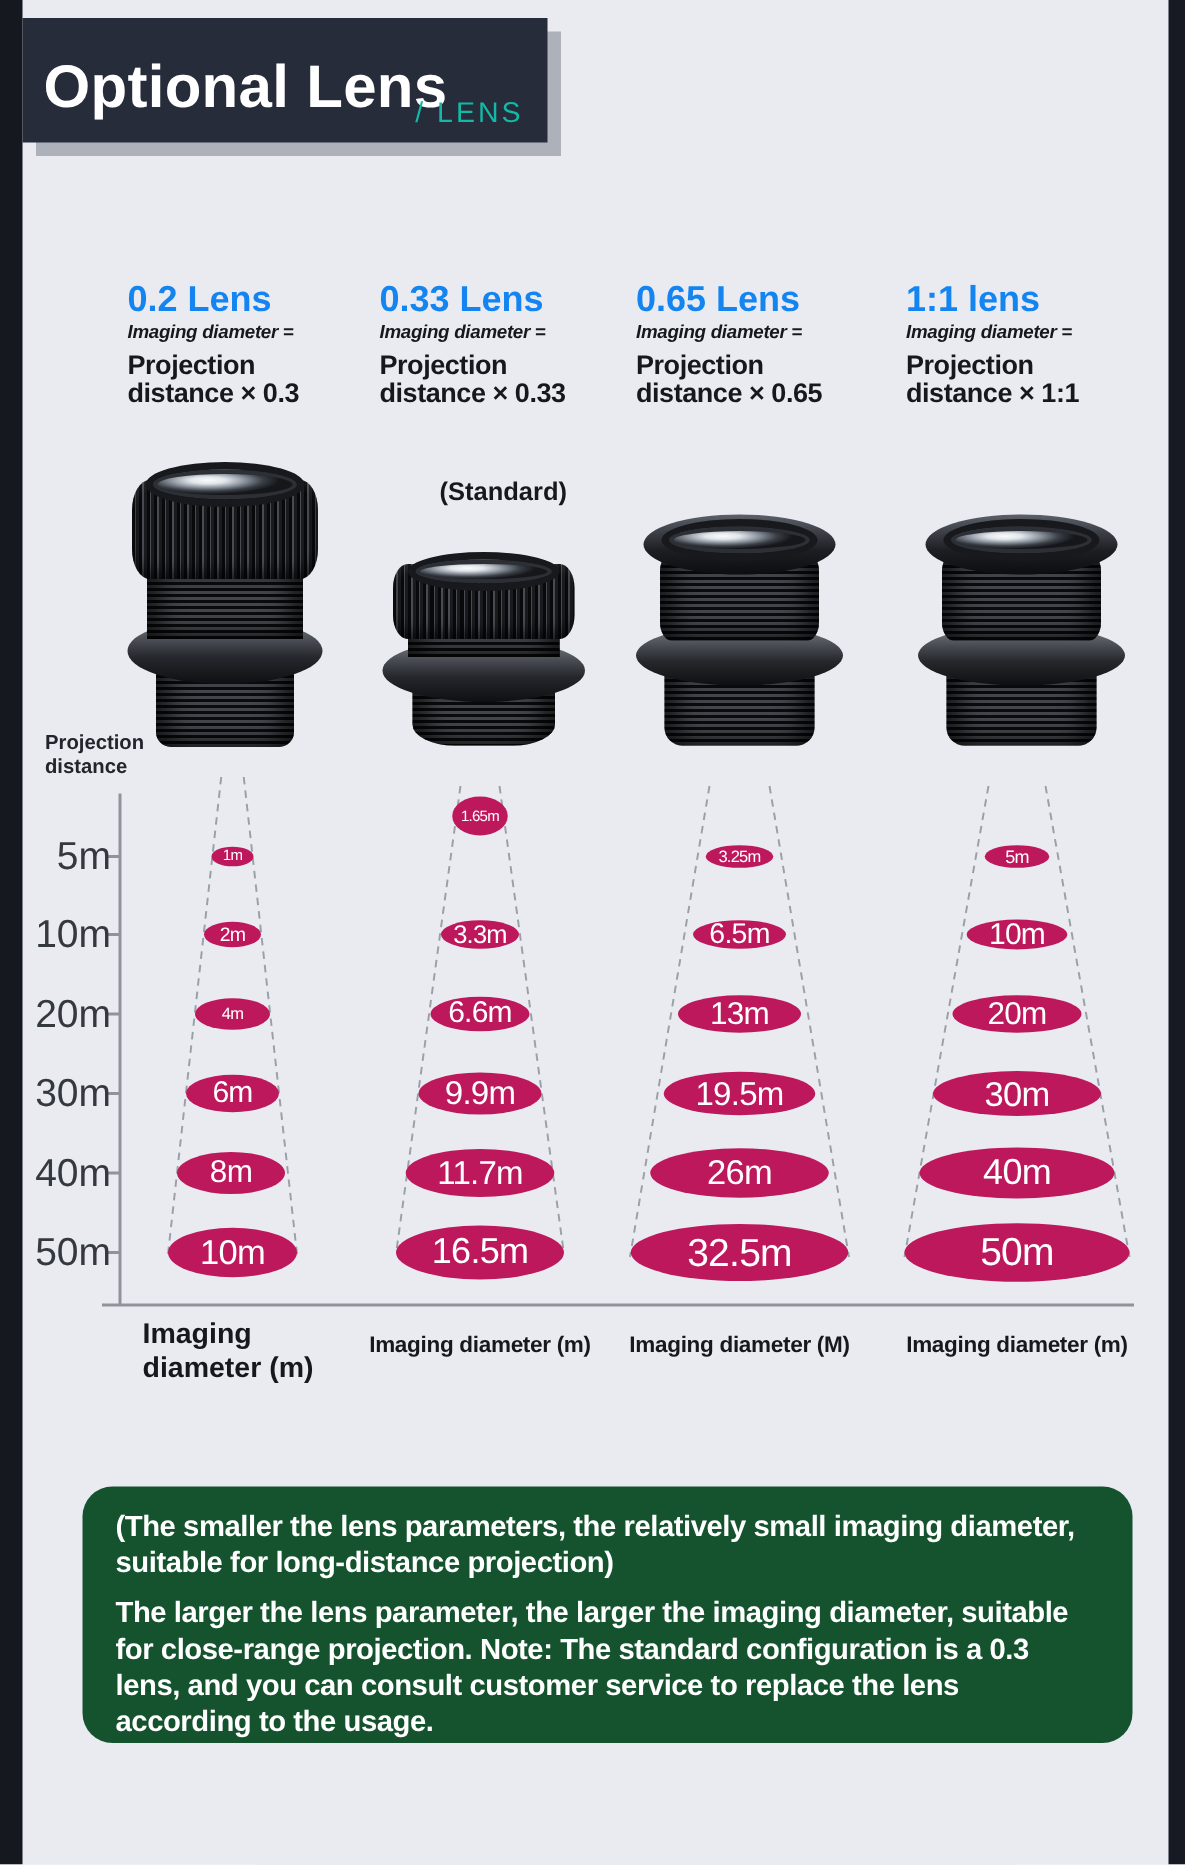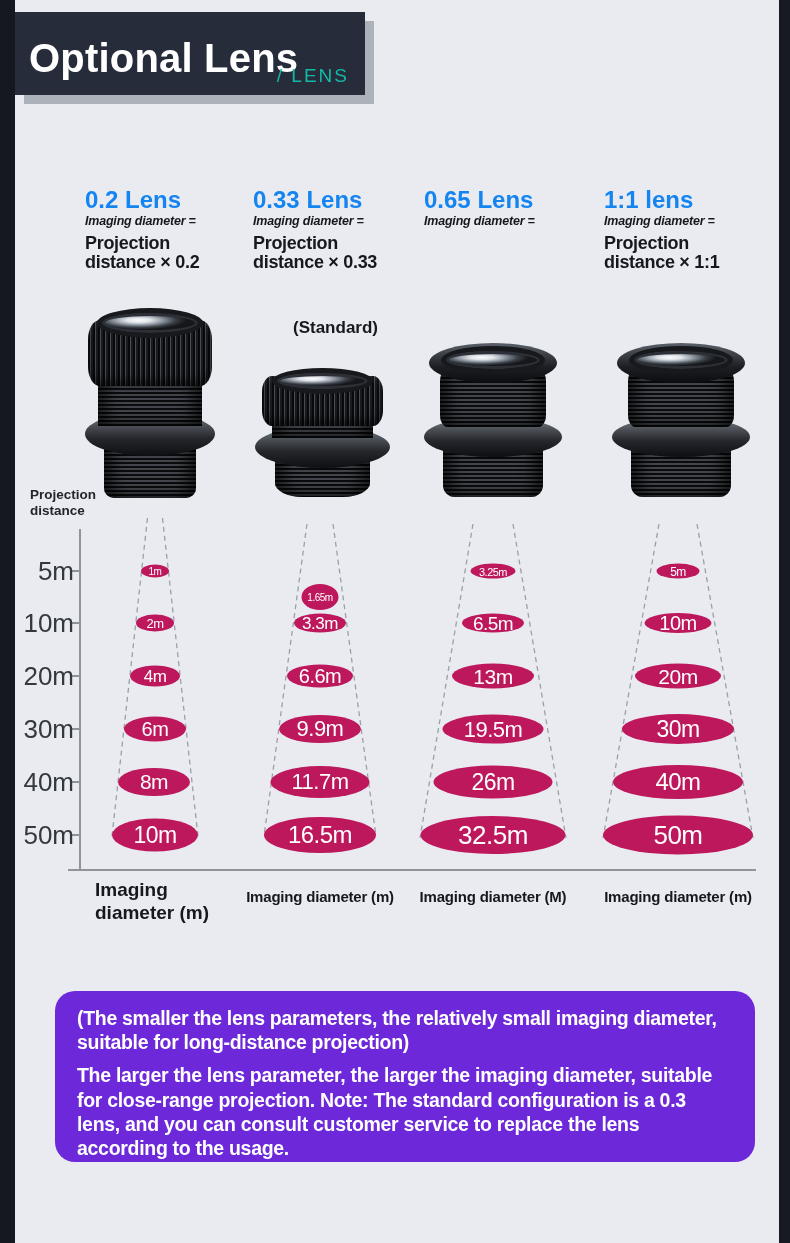--- a/index.html
+++ b/index.html
@@ -74,21 +74,21 @@
 
   
   .bot-big{position:absolute;left:95px;top:879px;width:150px;font-size:19px;font-weight:700;
     color:#16181d;line-height:1.2;}
   .bot{position:absolute;top:888px;width:170px;text-align:center;font-size:15px;font-weight:700;
     color:#16181d;white-space:nowrap;letter-spacing:-.2px;}
 
   
   .notes-panel{
     position:absolute;left:55px;top:991px;width:700px;height:171px;box-sizing:border-box;
-    background:#6d28d9;border-radius:20px;padding:15px 22px 0 22px;
+    background:#14532d;border-radius:20px;padding:15px 22px 0 22px;
   }
   .notes-panel p{margin:0;color:#ffffff;font-weight:700;font-size:19.5px;line-height:1.24;
     letter-spacing:-.3px;}
   .notes-panel p + p{margin-top:9px;}
 </style>
 </head>
 <body>
 
 <div class="page">
 
@@ -96,30 +96,31 @@
   <div class="strip right"></div>
 
   <div class="header-panel">
     <div class="header-title">Optional Lens</div>
     <div class="header-tag">/ LENS</div>
   </div>
 
   <div class="col-head" style="left:85px;top:186px">
     <div class="col-title">0.2 Lens</div>
     <div class="col-eq">Imaging diameter =</div>
-    <div class="col-formula">Projection distance × 0.2</div>
+    <div class="col-formula">Projection distance × 0.3</div>
   </div>
   <div class="col-head" style="left:253px;top:186px">
     <div class="col-title">0.33 Lens</div>
     <div class="col-eq">Imaging diameter =</div>
     <div class="col-formula">Projection distance × 0.33</div>
   </div>
   <div class="col-head" style="left:424px;top:186px">
     <div class="col-title">0.65 Lens</div>
     <div class="col-eq">Imaging diameter =</div>
+    <div class="col-formula">Projection distance × 0.65</div>
   </div>
   <div class="col-head" style="left:604px;top:186px">
     <div class="col-title">1:1 lens</div>
     <div class="col-eq">Imaging diameter =</div>
     <div class="col-formula">Projection distance × 1:1</div>
   </div>
 
   <div class="standard-badge">(Standard)</div>
 
   <div class="lens" style="left:85px;top:308px;width:130px;height:190px">
@@ -179,26 +180,26 @@
       <line x1="333" y1="524" x2="376" y2="836"></line>
       <line x1="473" y1="524" x2="420" y2="838"></line>
       <line x1="513" y1="524" x2="566" y2="838"></line>
       <line x1="659" y1="524" x2="603" y2="838"></line>
       <line x1="697" y1="524" x2="753" y2="838"></line>
     </g>
   </svg>
 
   <div class="blob" style="left:155px;top:571px;width:28px;height:13px;font-size:10px">1m</div>
   <div class="blob" style="left:155px;top:623px;width:38px;height:17px;font-size:13px">2m</div>
-  <div class="blob" style="left:155px;top:676px;width:50px;height:21px;font-size:17px">4m</div>
+  <div class="blob" style="left:155px;top:676px;width:50px;height:21px;font-size:11px">4m</div>
   <div class="blob" style="left:155px;top:729px;width:62px;height:25px;font-size:20px">6m</div>
   <div class="blob" style="left:154px;top:782px;width:72px;height:28px;font-size:21px">8m</div>
   <div class="blob" style="left:155px;top:835px;width:86px;height:33px;font-size:23px">10m</div>
 
-  <div class="blob" style="left:320px;top:597px;width:37px;height:26px;font-size:10px">1.65m</div>
+  <div class="blob" style="left:320px;top:544px;width:37px;height:26px;font-size:10px">1.65m</div>
   <div class="blob" style="left:320px;top:623px;width:52px;height:19px;font-size:17px">3.3m</div>
   <div class="blob" style="left:320px;top:676px;width:66px;height:23px;font-size:20px">6.6m</div>
   <div class="blob" style="left:320px;top:729px;width:82px;height:28px;font-size:22px">9.9m</div>
   <div class="blob" style="left:320px;top:782px;width:99px;height:32px;font-size:22px">11.7m</div>
   <div class="blob" style="left:320px;top:835px;width:112px;height:36px;font-size:24px">16.5m</div>
 
   <div class="blob" style="left:493px;top:571px;width:45px;height:15px;font-size:11px">3.25m</div>
   <div class="blob" style="left:493px;top:623px;width:62px;height:19px;font-size:19px">6.5m</div>
   <div class="blob" style="left:493px;top:676px;width:82px;height:25px;font-size:21px">13m</div>
   <div class="blob" style="left:493px;top:729px;width:101px;height:29px;font-size:22px">19.5m</div>

